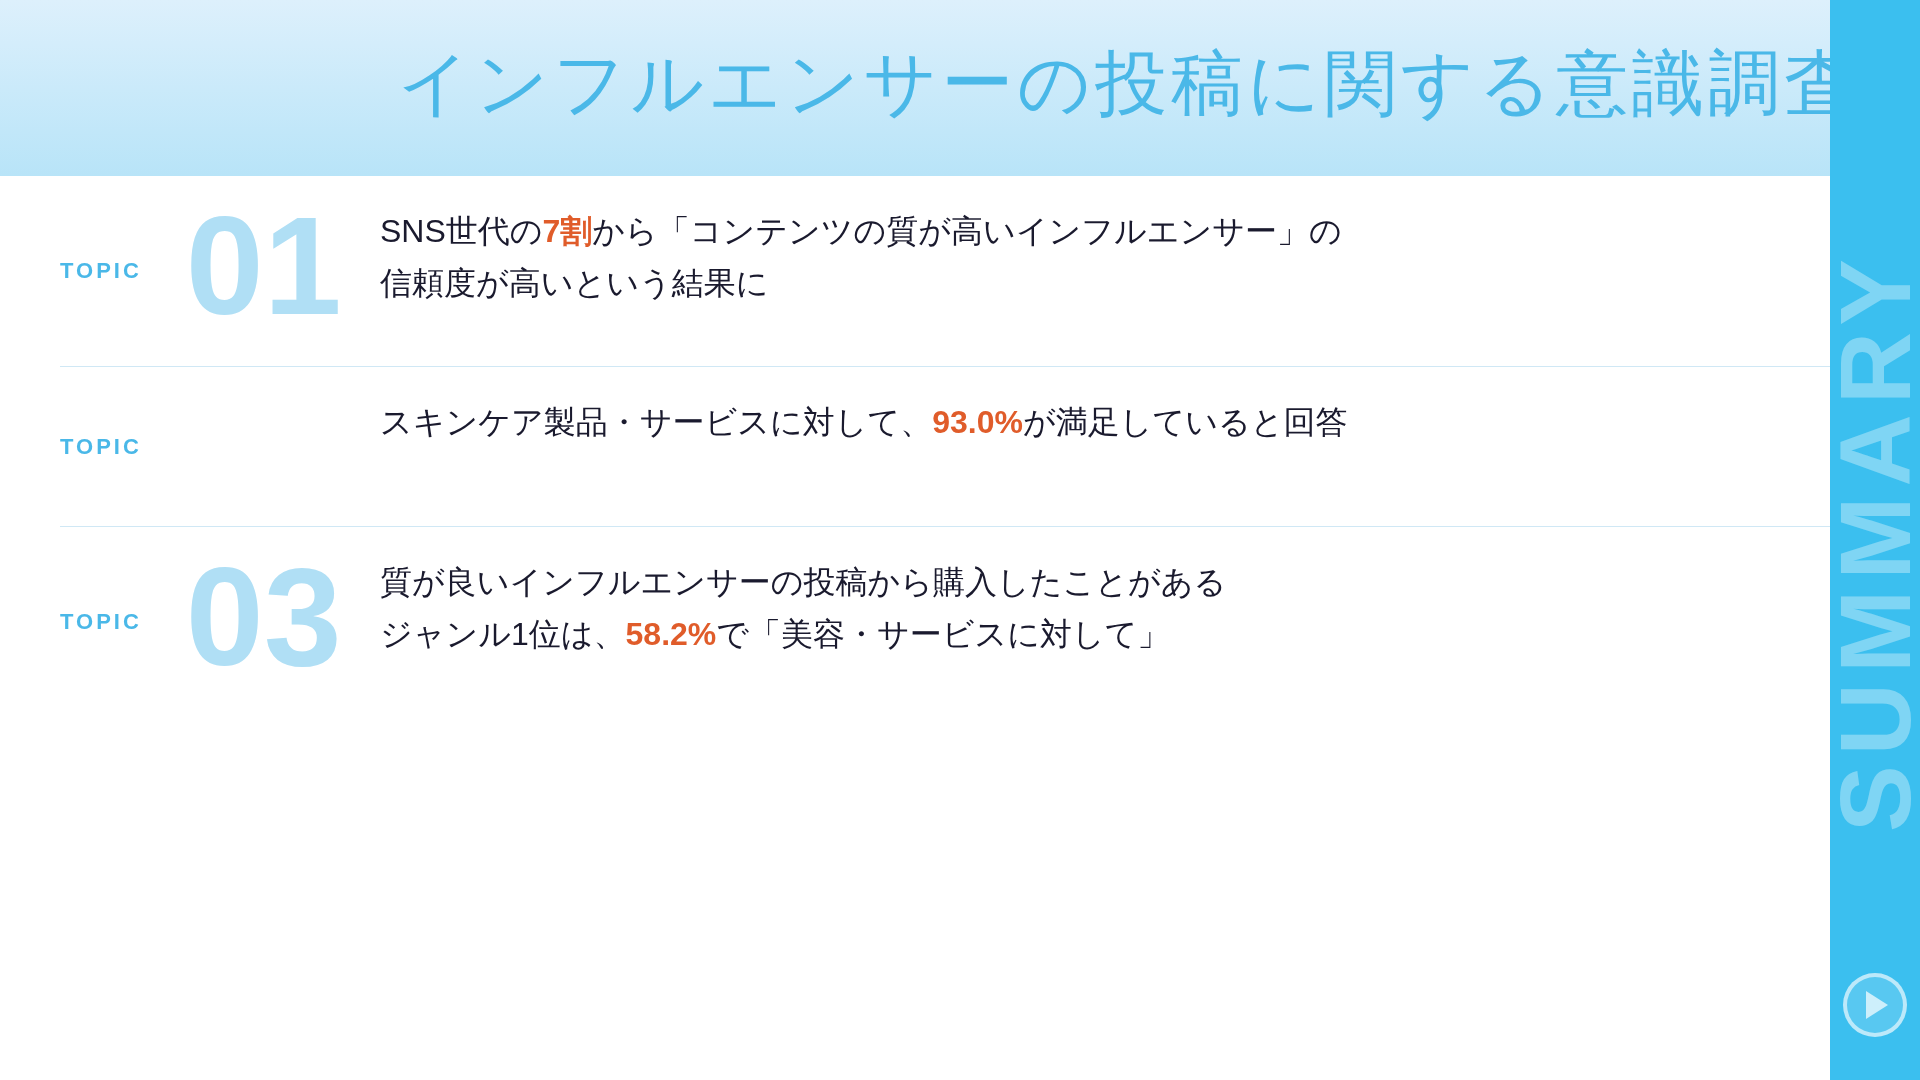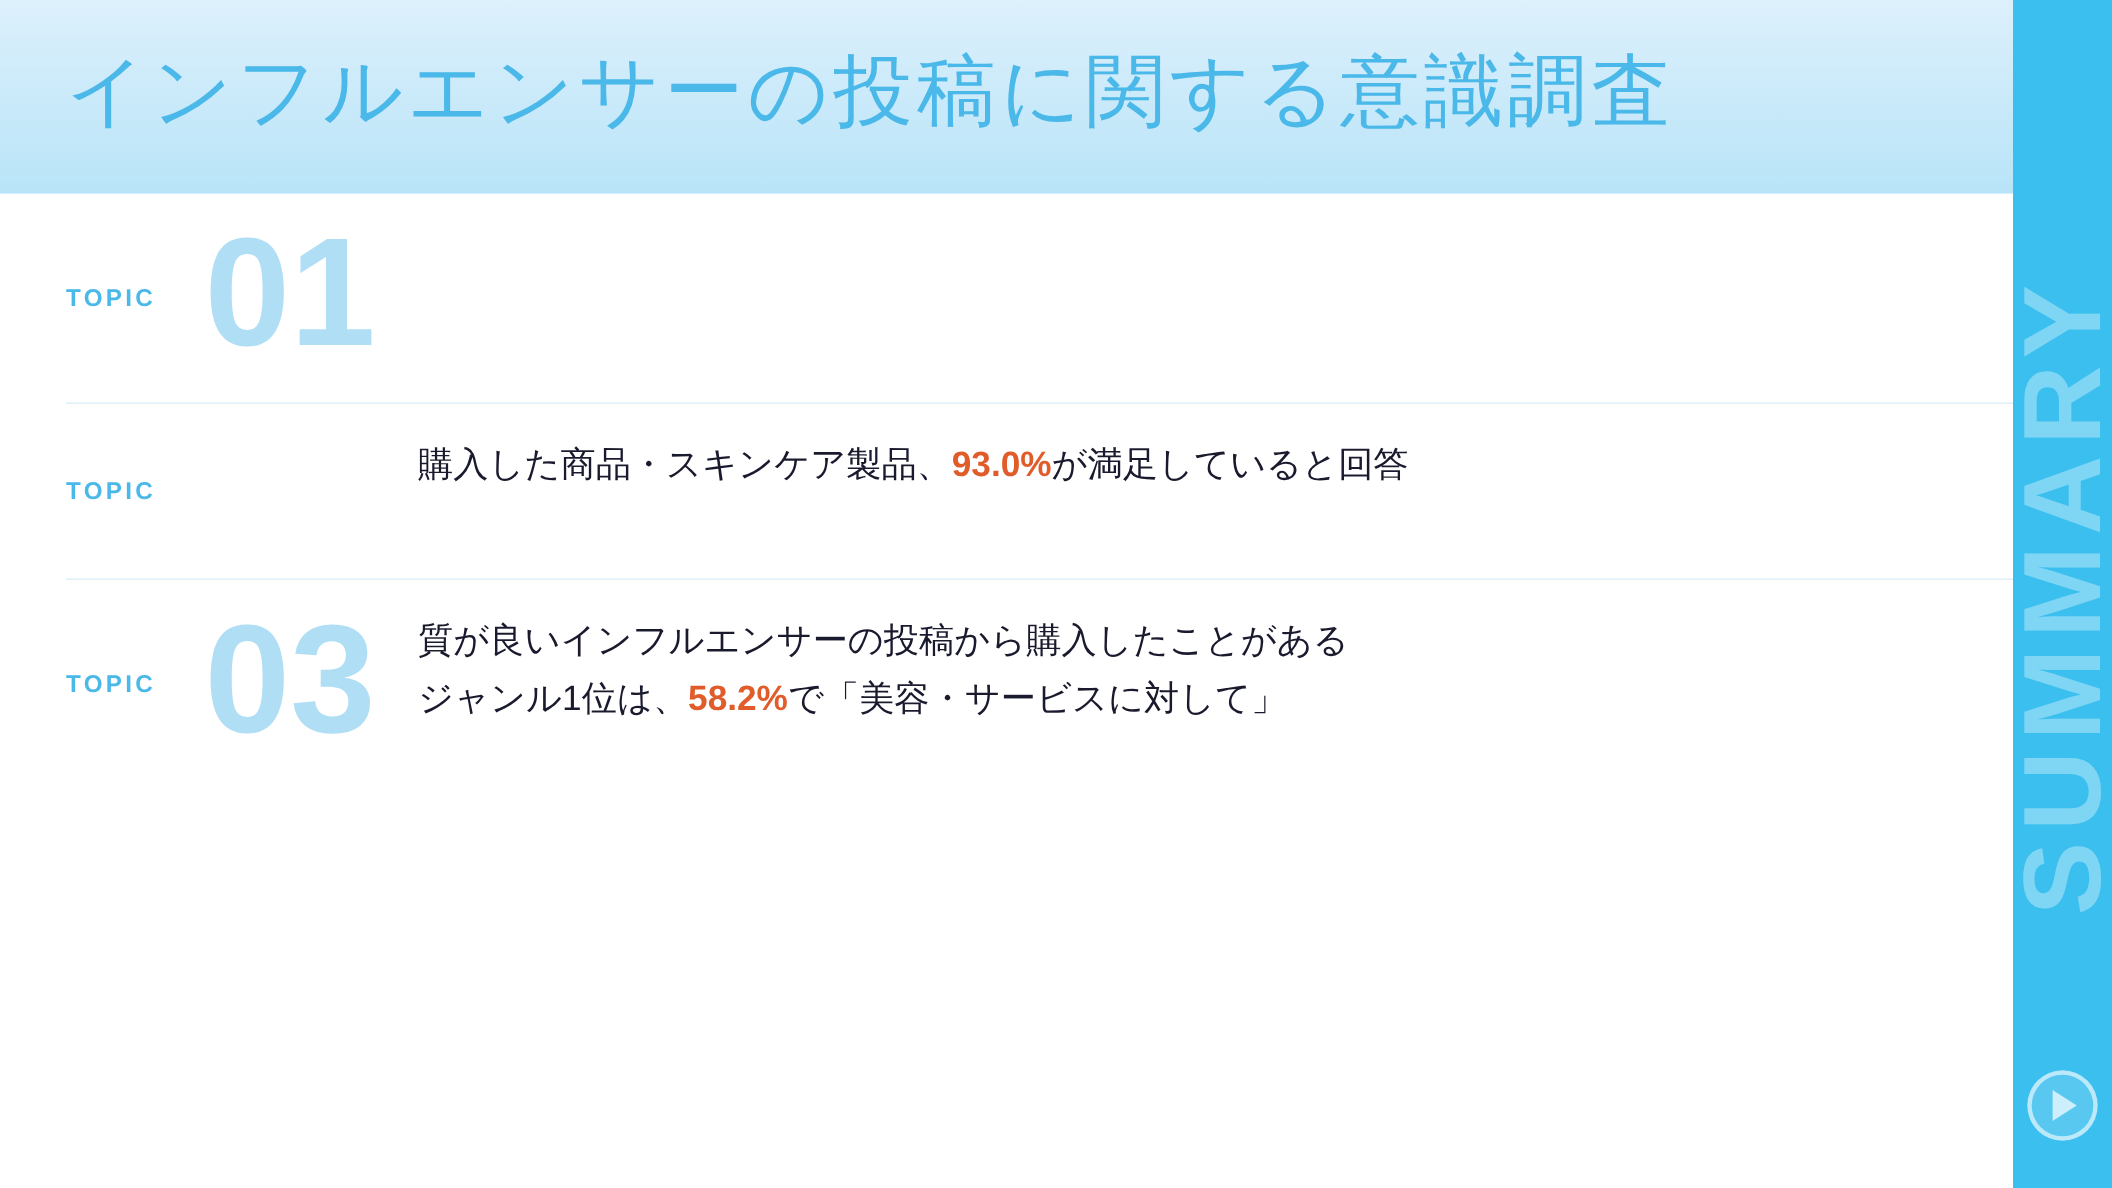--- a/index.html
+++ b/index.html
@@ -16,20 +16,21 @@
       overflow: hidden;
       position: relative;
     }
 
     
     .header {
       width: 100%;
       background: linear-gradient(to bottom, #ddf0fc, #b8e4f8);
       padding: 40px 60px 50px 60px;
       position: relative;
+      text-align: right;
     }
 
     .header-title {
       font-size: 72px;
       font-weight: 300;
       color: #4ab8e8;
       letter-spacing: 4px;
       line-height: 1.2;
     }
 
@@ -157,28 +158,32 @@
   <h1 class="header-title">インフルエンサーの投稿に関する意識調査</h1>
 </div>
 
 <div class="main-content">
 
   <div class="topic-item">
     <div class="topic-number">
       <span class="topic-label">TOPIC</span>
       <span class="topic-num">01</span>
     </div>
+    <div class="topic-desc">
+      <span>SNS世代の</span><span class="highlight-red">7割</span><span>から「コンテンツの質が高いインフルエンサー」の</span><br>
+      <span>信頼度が高いという結果に</span>
+    </div>
   </div>
 
   <div class="topic-item">
     <div class="topic-number">
       <span class="topic-label">TOPIC</span>
     </div>
     <div class="topic-desc">
-      <span>購入した商品・スキンケア製品、</span><span class="highlight-red">93.0%</span><span>が満足していると回答</span>
+      <span>スキンケア製品・サービスに対して、</span><span class="highlight-red">93.0%</span><span>が満足していると回答</span>
     </div>
   </div>
 
   <div class="topic-item">
     <div class="topic-number">
       <span class="topic-label">TOPIC</span>
       <span class="topic-num">03</span>
     </div>
     <div class="topic-desc">
       <span>質が良いインフルエンサーの投稿から購入したことがある</span><br>

